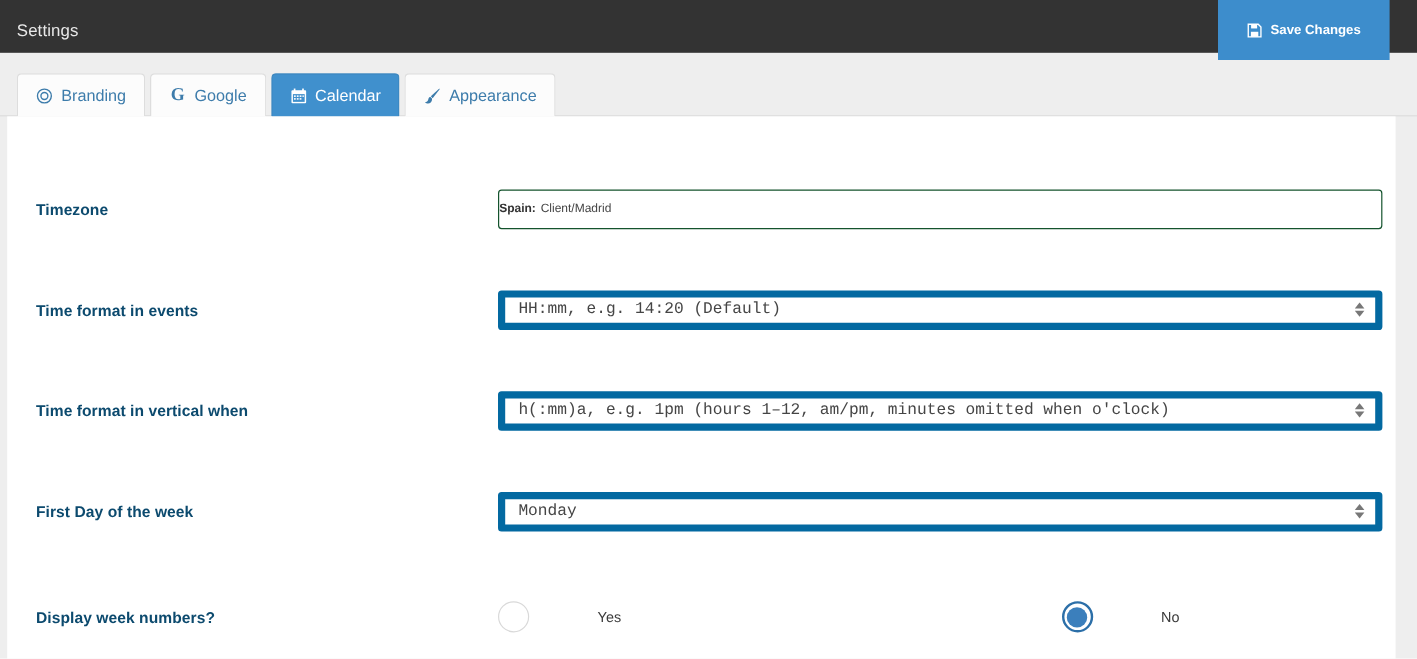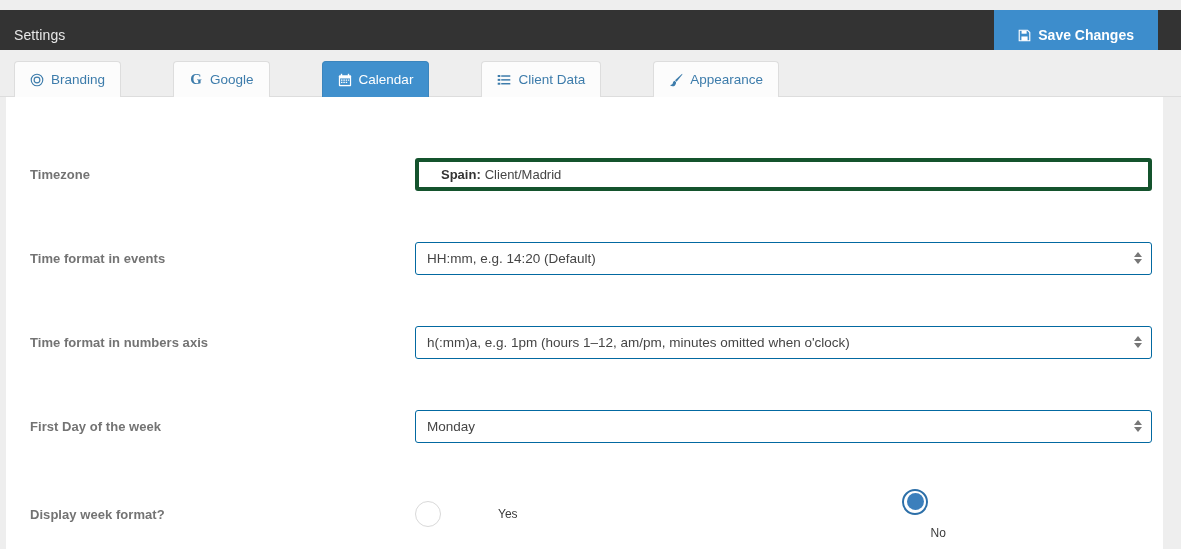--- a/index.html
+++ b/index.html
@@ -26,39 +26,38 @@
 
   
   .topbar {
     position: absolute;
     left: 0;
     top: 0;
     width: 1181px;
     height: 44px;
     background: #333333;
     box-sizing: border-box;
-    margin-top: 10px;
   }
   .topbar-title {
     position: absolute;
     left: 14px;
     top: 17px;
     font-size: 14px;
     color: #e8e8e8;
     letter-spacing: .1px;
   }
   .save-btn {
     position: absolute;
     right: 23px;
     top: 0;
     height: 50px;
     padding: 0 24px;
     background: #3d8dcc;
     color: #ffffff;
-    font-size: 14px;
+    font-size: 11px;
     border: 0;
     display: flex;
     align-items: center;
     gap: 7px;
     cursor: pointer;
     font-family: "Liberation Sans", sans-serif;
     font-weight: bold;
   }
   .save-icon {
     display: inline-block;
@@ -79,21 +78,20 @@
     border-bottom: 1px solid #dddddd;
     box-sizing: border-box;
   }
   .tabs {
     position: absolute;
     left: 14px;
     top: 11px;
     display: flex;
     align-items: flex-start;
     height: 36px;
-    gap: 48px;
   }
   .tab {
     height: 36px;
     padding: 0 15px;
     background: #fcfcfc;
     border: 1px solid #dddddd;
     border-bottom: none;
     border-top-left-radius: 4px;
     border-top-right-radius: 4px;
     margin-right: 4px;
@@ -144,61 +142,62 @@
     width: 1157px;
     height: 40px;
     display: flex;
     align-items: center;
   }
   .row-label {
     position: absolute;
     left: 24px;
     font-weight: bold;
     font-size: 13px;
-    color: #737373;
+    color: #0c4a6e;
     letter-spacing: .05px;
   }
   .field {
     position: absolute;
     left: 409px;
     width: 737px;
   }
 
   .text-display {
     box-sizing: border-box;
     width: 100%;
     height: 33px;
-    border: 4px solid #14532d;
+    border: 1px solid #14532d;
     border-radius: 3px;
     background: #ffffff;
-    padding: 0 22px;
-    display: flex;
-    align-items: center;
-    font-size: 13px;
+    padding: 0 0;
+    display: flex;
+    align-items: center;
+    font-size: 10px;
     color: #454545;
     font-family: "Liberation Sans", sans-serif;
   }
   .text-display b { font-weight: bold; color: #333; margin-right: 4px; }
 
   .select-box {
     position: relative;
     box-sizing: border-box;
     width: 100%;
     height: 33px;
-    border: 1px solid #0369a1;
+    border: 6px solid #0369a1;
     border-radius: 3px;
     background: #ffffff;
     padding: 0 26px 0 11px;
     display: flex;
     align-items: center;
     font-size: 13.5px;
     color: #454545;
     cursor: pointer;
     white-space: nowrap;
     overflow: hidden;
+    font-family: Liberation Mono, monospace;
   }
   .select-arrows {
     position: absolute;
     right: 9px;
     top: 50%;
     transform: translateY(-50%);
     width: 9px;
     height: 16px;
     display: flex;
     flex-direction: column;
@@ -228,21 +227,21 @@
     height: 30px;
     display: flex;
     align-items: center;
   }
   .radio-opt {
     display: flex;
     align-items: center;
     gap: 11px;
     cursor: pointer;
   }
-  .radio-opt.second { margin-left: 367px; flex-direction: column; }
+  .radio-opt.second { margin-left: 367px; }
   .radio-mark {
     width: 26px;
     height: 26px;
     border-radius: 50%;
     box-sizing: border-box;
     border: 1px solid #d9d9d9;
     background: #ffffff;
     flex: 0 0 auto;
     display: flex;
     align-items: center;
@@ -316,33 +315,20 @@
             <rect x="6.1" y="10" width="1.7" height="1.5" fill="currentColor"></rect>
             <rect x="8.8" y="10" width="1.7" height="1.5" fill="currentColor"></rect>
             <rect x="3.2" y="0.9" width="1.6" height="3" fill="currentColor"></rect>
             <rect x="11.2" y="0.9" width="1.6" height="3" fill="currentColor"></rect>
           </svg>
         </span>
         <span>Calendar</span>
       </div>
 
 
-      <div class="tab">
-        <span class="tab-ico">
-          <svg width="14" height="14" viewBox="0 0 16 16">
-            <rect x="0.8" y="2.3" width="3" height="2.3" fill="currentColor"></rect>
-            <rect x="4.8" y="2.6" width="10.4" height="1.7" fill="currentColor"></rect>
-            <rect x="0.8" y="6.7" width="3" height="2.3" fill="currentColor"></rect>
-            <rect x="4.8" y="7" width="10.4" height="1.7" fill="currentColor"></rect>
-            <rect x="0.8" y="11.1" width="3" height="2.3" fill="currentColor"></rect>
-            <rect x="4.8" y="11.4" width="10.4" height="1.7" fill="currentColor"></rect>
-          </svg>
-        </span>
-        <span>Client Data</span>
-      </div>
 
       <div class="tab">
         <span class="tab-ico">
           <svg width="14" height="14" viewBox="0 0 16 16">
             <path d="M15 0.9 L6.9 8.2 L8.6 10.1 L15.3 1.6 Z" fill="currentColor"></path>
             <path d="M6.3 8.8 C5.0 9.4 4.6 10.6 4.3 11.8 C4.0 13.0 3.0 13.6 1.2 13.9 C2.8 15.6 5.4 15.6 6.8 14.2 C7.9 13.1 8.2 11.5 8.0 10.4 Z" fill="currentColor"></path>
           </svg>
         </span>
         <span>Appearance</span>
       </div>
@@ -369,21 +355,21 @@
           <span>HH:mm, e.g. 14:20 (Default)</span>
           <span class="select-arrows">
             <span class="up"></span>
               <span class="dn"></span>
           </span>
         </div>
       </div>
     </div>
 
     <div class="form-row" style="top:225px;">
-      <div class="row-label">Time format in numbers axis</div>
+      <div class="row-label">Time format in vertical when</div>
       <div class="field">
         <div class="select-box">
           <span>h(:mm)a, e.g. 1pm (hours 1–12, am/pm, minutes omitted when o'clock)</span>
           <span class="select-arrows">
             <span class="up"></span>
               <span class="dn"></span>
           </span>
         </div>
       </div>
     </div>
@@ -395,21 +381,21 @@
           <span>Monday</span>
           <span class="select-arrows">
             <span class="up"></span>
               <span class="dn"></span>
           </span>
         </div>
       </div>
     </div>
 
     <div class="form-row" style="top:397px;">
-      <div class="row-label">Display week format?</div>
+      <div class="row-label">Display week numbers?</div>
       <div class="radio-group">
         <div class="radio-opt">
           <span class="radio-mark"></span>
           <span class="radio-text">Yes</span>
         </div>
         <div class="radio-opt second checked">
           <span class="radio-mark"></span>
           <span class="radio-text">No</span>
         </div>
       </div>

